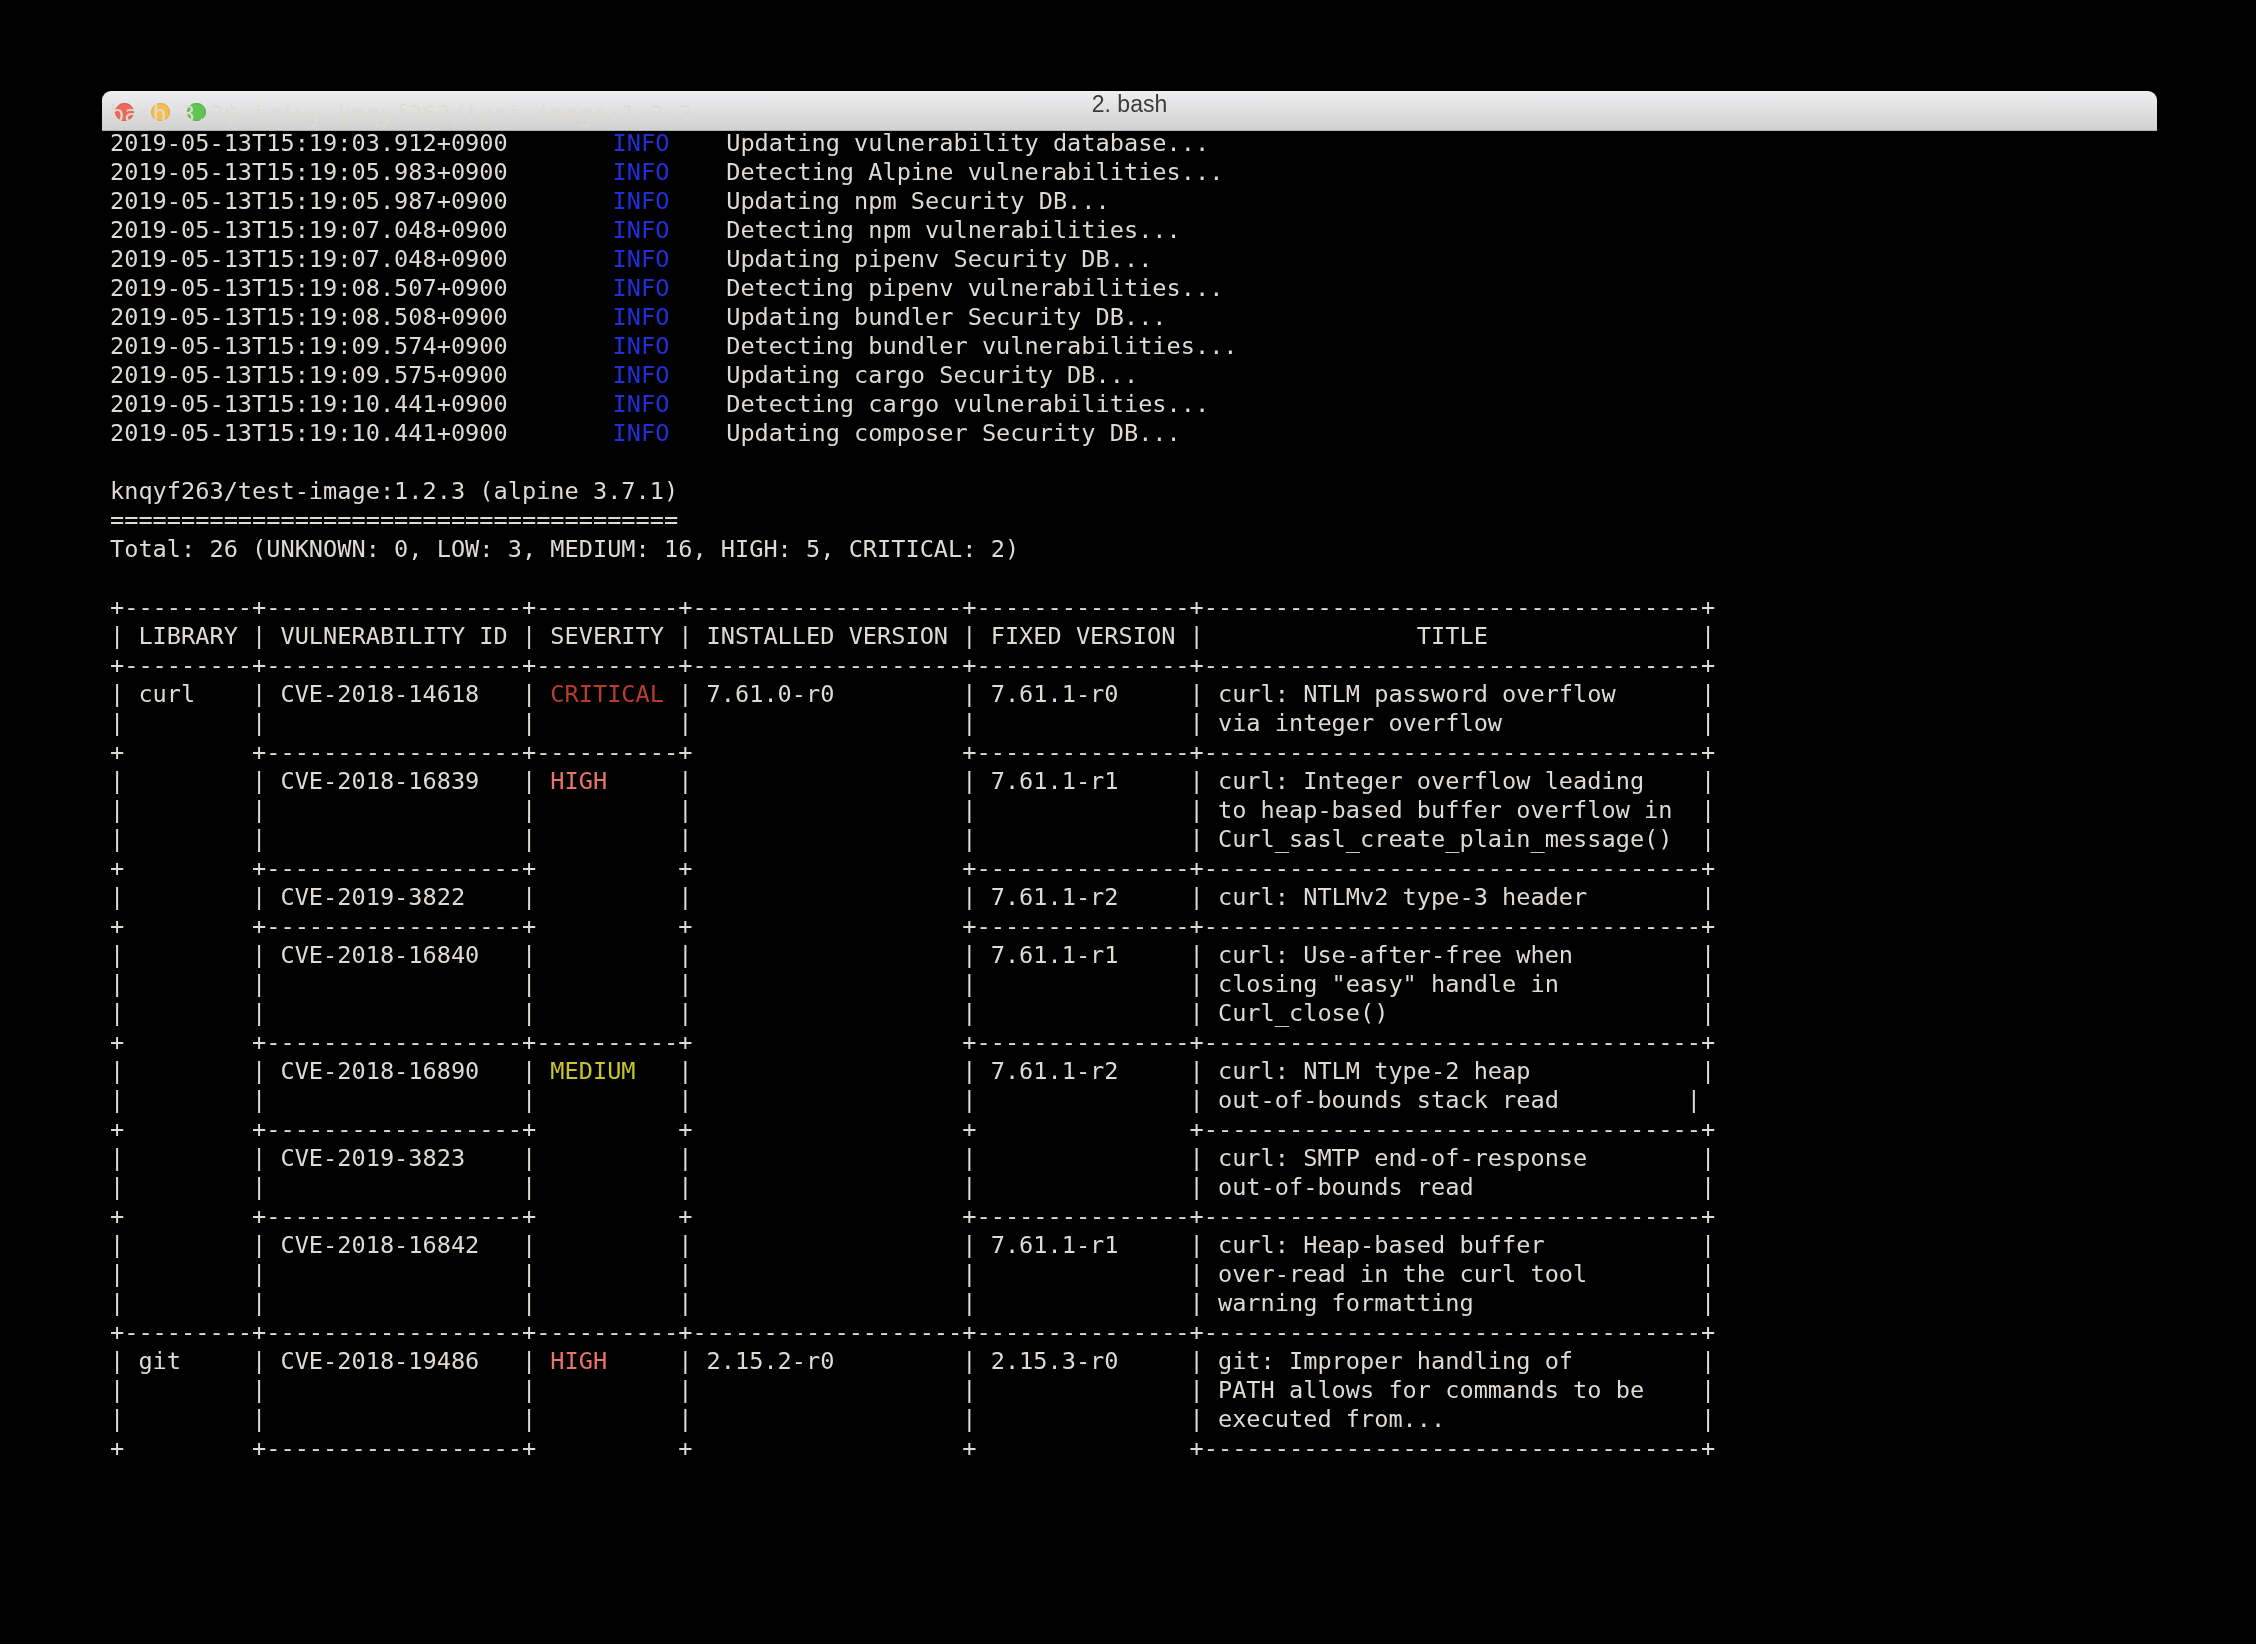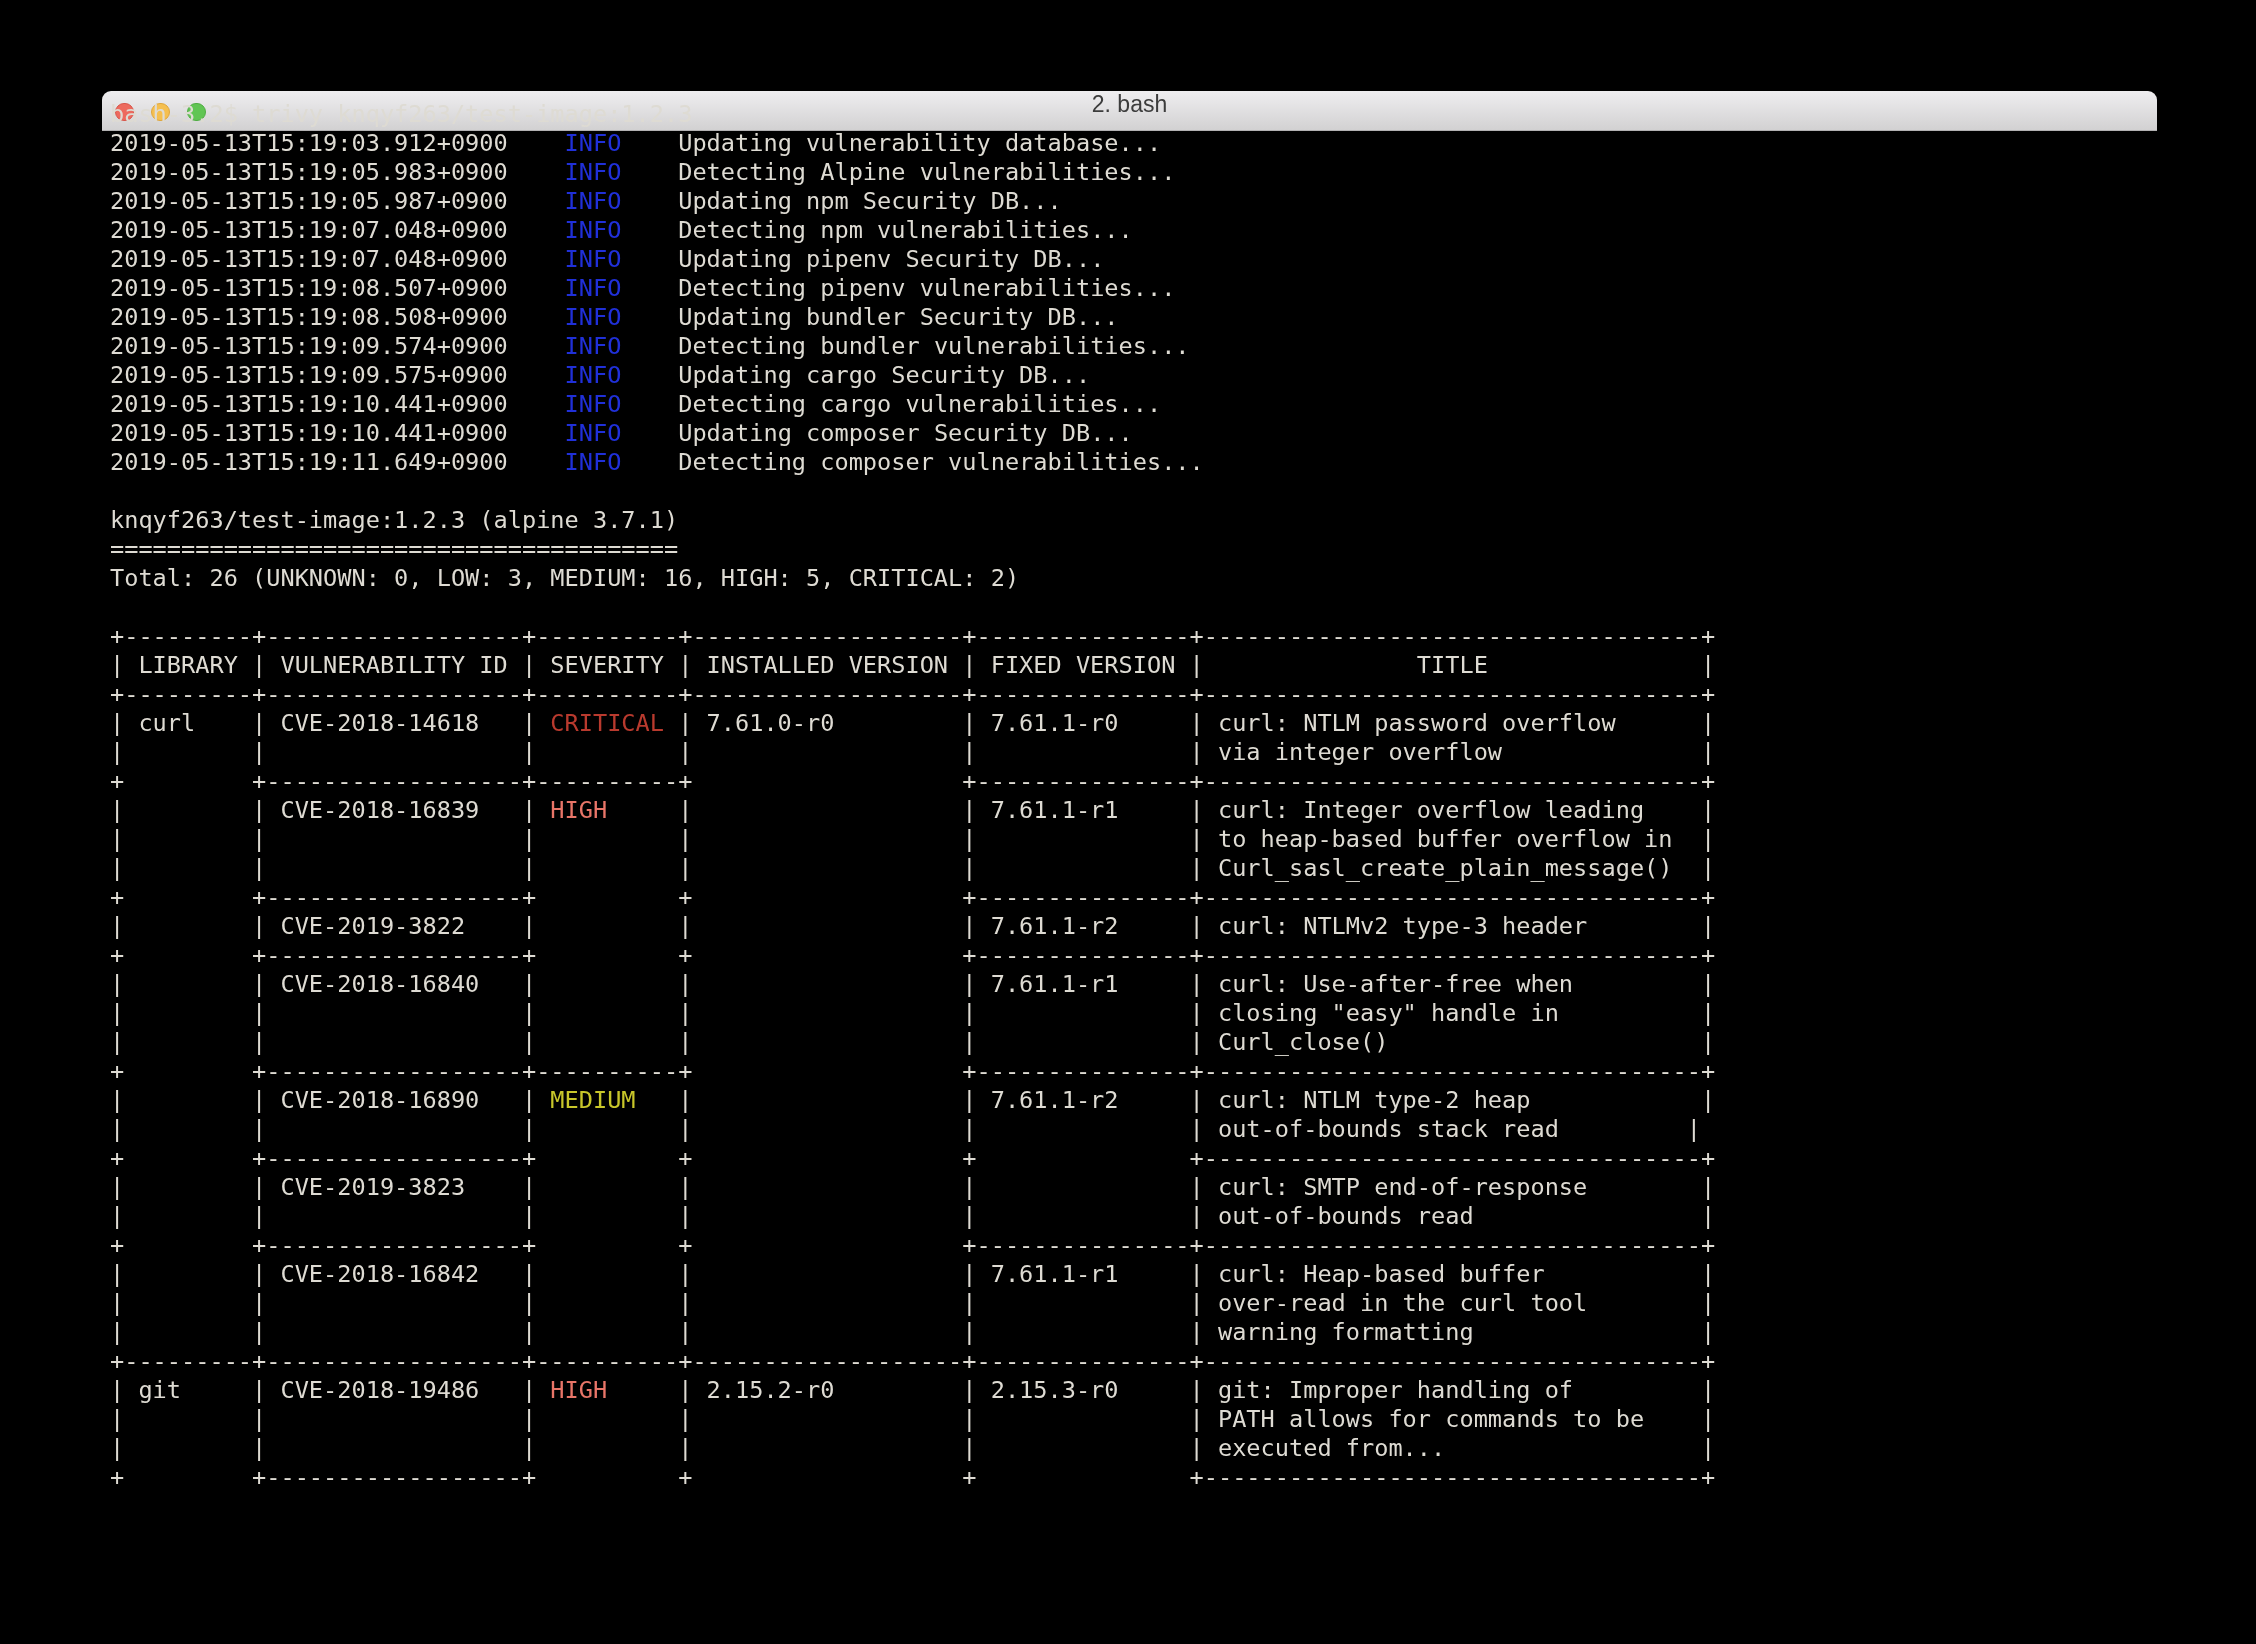--- a/index.html
+++ b/index.html
@@ -12,21 +12,21 @@
   .win-title{position:absolute;left:0;right:0;top:0;height:39px;line-height:40px;
              text-align:center;font:23px "Liberation Sans",sans-serif;color:#3c3c3c;}
   .light{position:absolute;top:11.6px;width:18.7px;height:18.7px;border-radius:50%;box-sizing:border-box;}
   .light.close{left:13.4px;background:#ed6a5e;border:0.9px solid #d8564b;}
   .light.min{left:49px;background:#f5bf50;border:0.9px solid #dfa73e;}
   .light.zoom{left:85px;background:#61c554;border:0.9px solid #50ad43;}
   .screen{position:absolute;left:8px;top:43px;right:0;bottom:0;}
   .line{white-space:pre;font-family:"DejaVu Sans Mono",monospace;
         font-size:23.6px;line-height:29px;color:#dedbd3;}
   .line span{font:inherit;}
-  .info{color:#2030d9;}
+  .info{color:#2030d9;margin-left:48px;}
   .critical{color:#b93a2e;}
   .high{color:#e97568;}
   .medium{color:#c8c62a;margin-top:23px;}
 </style>
 </head>
 <body>
 
 <div class="window">
   <div class="titlebar">
     <span class="light close"></span>
@@ -40,21 +40,20 @@
       <div class="line"><span>2019-05-13T15:19:05.983+0900    </span><span class="info" style="color: rgb(32, 48, 217);">INFO</span><span>    Detecting Alpine vulnerabilities...</span></div>
       <div class="line"><span>2019-05-13T15:19:05.987+0900    </span><span class="info" style="color: rgb(32, 48, 217);">INFO</span><span>    Updating npm Security DB...</span></div>
       <div class="line"><span>2019-05-13T15:19:07.048+0900    </span><span class="info" style="color: rgb(32, 48, 217);">INFO</span><span>    Detecting npm vulnerabilities...</span></div>
       <div class="line"><span>2019-05-13T15:19:07.048+0900    </span><span class="info" style="color: rgb(32, 48, 217);">INFO</span><span>    Updating pipenv Security DB...</span></div>
       <div class="line"><span>2019-05-13T15:19:08.507+0900    </span><span class="info" style="color: rgb(32, 48, 217);">INFO</span><span>    Detecting pipenv vulnerabilities...</span></div>
       <div class="line"><span>2019-05-13T15:19:08.508+0900    </span><span class="info" style="color: rgb(32, 48, 217);">INFO</span><span>    Updating bundler Security DB...</span></div>
       <div class="line"><span>2019-05-13T15:19:09.574+0900    </span><span class="info" style="color: rgb(32, 48, 217);">INFO</span><span>    Detecting bundler vulnerabilities...</span></div>
       <div class="line"><span>2019-05-13T15:19:09.575+0900    </span><span class="info" style="color: rgb(32, 48, 217);">INFO</span><span>    Updating cargo Security DB...</span></div>
       <div class="line"><span>2019-05-13T15:19:10.441+0900    </span><span class="info" style="color: rgb(32, 48, 217);">INFO</span><span>    Detecting cargo vulnerabilities...</span></div>
       <div class="line"><span>2019-05-13T15:19:10.441+0900    </span><span class="info" style="color: rgb(32, 48, 217);">INFO</span><span>    Updating composer Security DB...</span></div>
-      <div class="line"><span>2019-05-13T15:19:11.649+0900    </span><span class="info" style="color: rgb(32, 48, 217);">INFO</span><span>    Detecting composer vulnerabilities...</span></div>
       <div class="line"><span> </span></div>
       <div class="line"><span>knqyf263/test-image:1.2.3 (alpine 3.7.1)</span></div>
       <div class="line"><span>========================================</span></div>
       <div class="line"><span>Total: 26 (UNKNOWN: 0, LOW: 3, MEDIUM: 16, HIGH: 5, CRITICAL: 2)</span></div>
       <div class="line"><span> </span></div>
       <div class="line"><span>+---------+------------------+----------+-------------------+---------------+-----------------------------------+</span></div>
       <div class="line"><span>| LIBRARY | VULNERABILITY ID | SEVERITY | INSTALLED VERSION | FIXED VERSION |               TITLE               |</span></div>
       <div class="line"><span>+---------+------------------+----------+-------------------+---------------+-----------------------------------+</span></div>
       <div class="line"><span>| curl    | CVE-2018-14618   |</span><span class="critical" style="color: rgb(185, 58, 46);"> CRITICAL </span><span>| 7.61.0-r0         | 7.61.1-r0     | curl: NTLM password overflow      |</span></div>
       <div class="line"><span>|         |                  |          |                   |               | via integer overflow              |</span></div>

